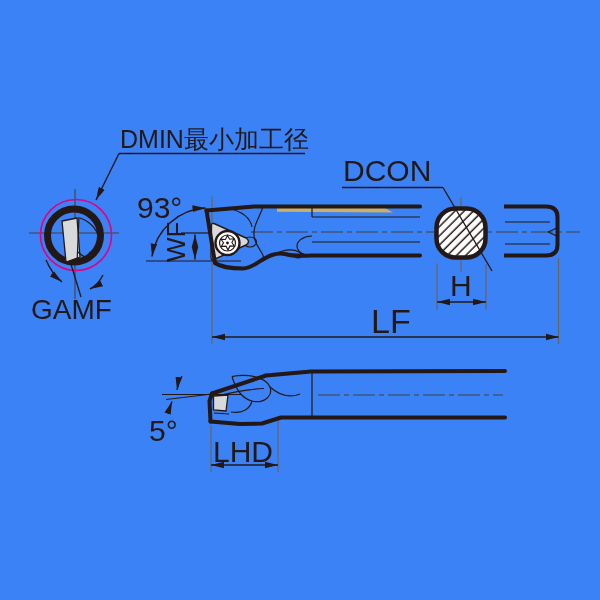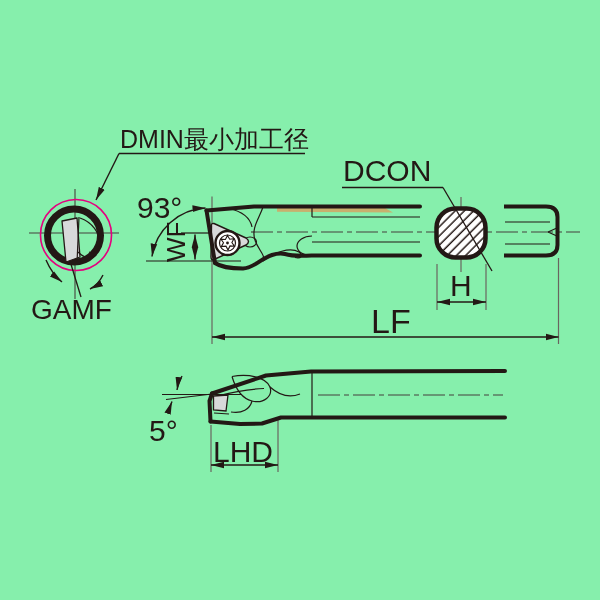--- a/index.html
+++ b/index.html
@@ -1,16 +1,16 @@
 <!DOCTYPE html>
 <html><head>
 <meta charset="utf-8">
 <style>
   html,body{margin:0;padding:0;background:#ffffff;width:600px;height:600px;overflow:hidden;}
-  .canvas{position:relative;width:600px;height:600px;background:#86efac;}
+  .canvas{position:relative;width:600px;height:600px;background:#3b82f6;}
   svg{display:block;}
   text{font-family:"Liberation Sans","DejaVu Sans",sans-serif;fill:#231815;}
   .lbl{font-weight:400;}
 </style>
 </head>
 <body>
 
 <div class="canvas">
 <svg width="600" height="600" viewBox="0 0 600 600">
   <defs>

